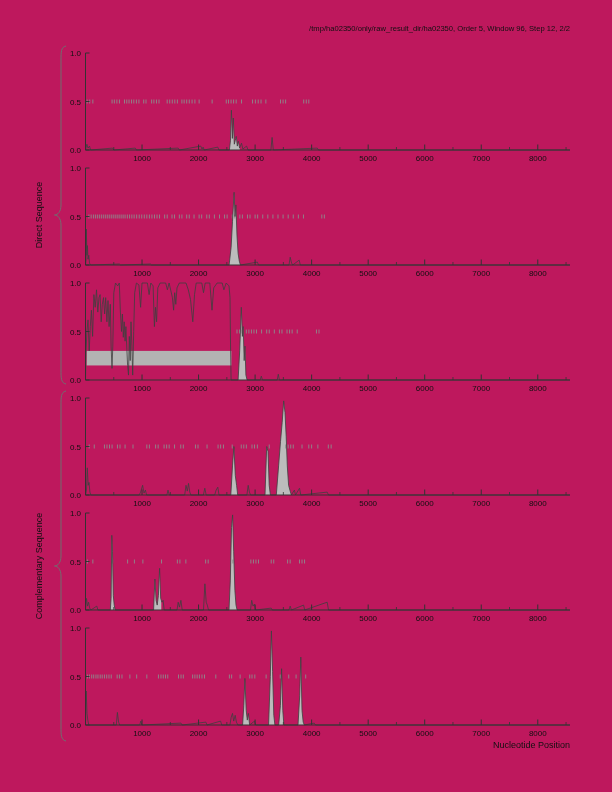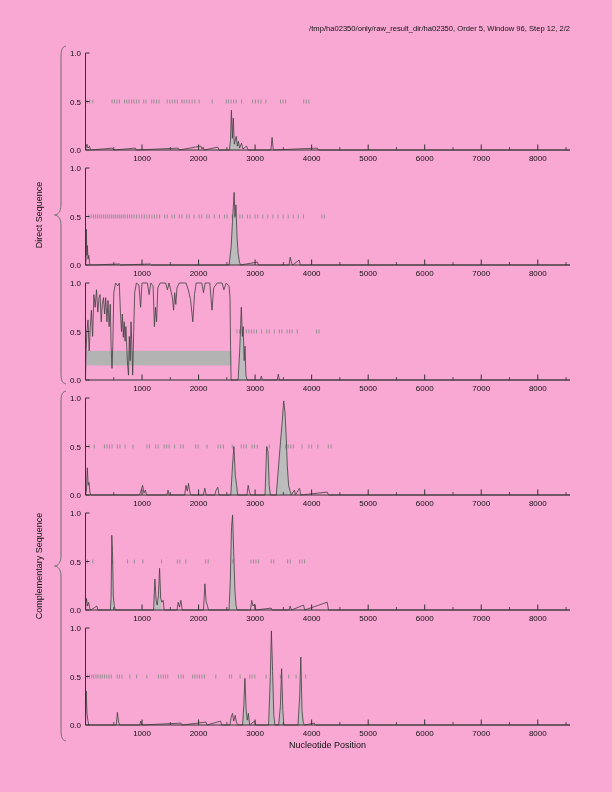--- a/index.html
+++ b/index.html
@@ -1,30 +1,30 @@
 <!DOCTYPE html>
 <html><head>
 <meta charset="utf-8">
 <style>
   html,body{margin:0;padding:0;background:#e8e8e8;}
   .page{
     position:relative;
     width:612px;height:792px;
-    background:#f9a8d4;
+    background:#be185d;
     font-family:"Liberation Sans", sans-serif;
     overflow:hidden;
   }
   .title{
     position:absolute;left:85px;top:24px;width:485px;
     text-align:right;font-size:7.6px;color:#111;letter-spacing:0px;
     white-space:nowrap;
   }
   .xlabel{
     position:absolute;left:85px;top:740px;width:485px;
-    text-align:center;font-size:9px;color:#111;
+    text-align:right;font-size:9px;color:#111;
   }
   .vlabel{
     position:absolute;height:12px;line-height:12px;
     text-align:center;font-size:9px;color:#111;white-space:nowrap;
     transform:rotate(-90deg);
   }
   #figure-canvas{position:absolute;left:0;top:0;}
   .ticktext{font-family:"Liberation Sans",sans-serif;font-size:8px;fill:#111;}
 </style>
 </head>

